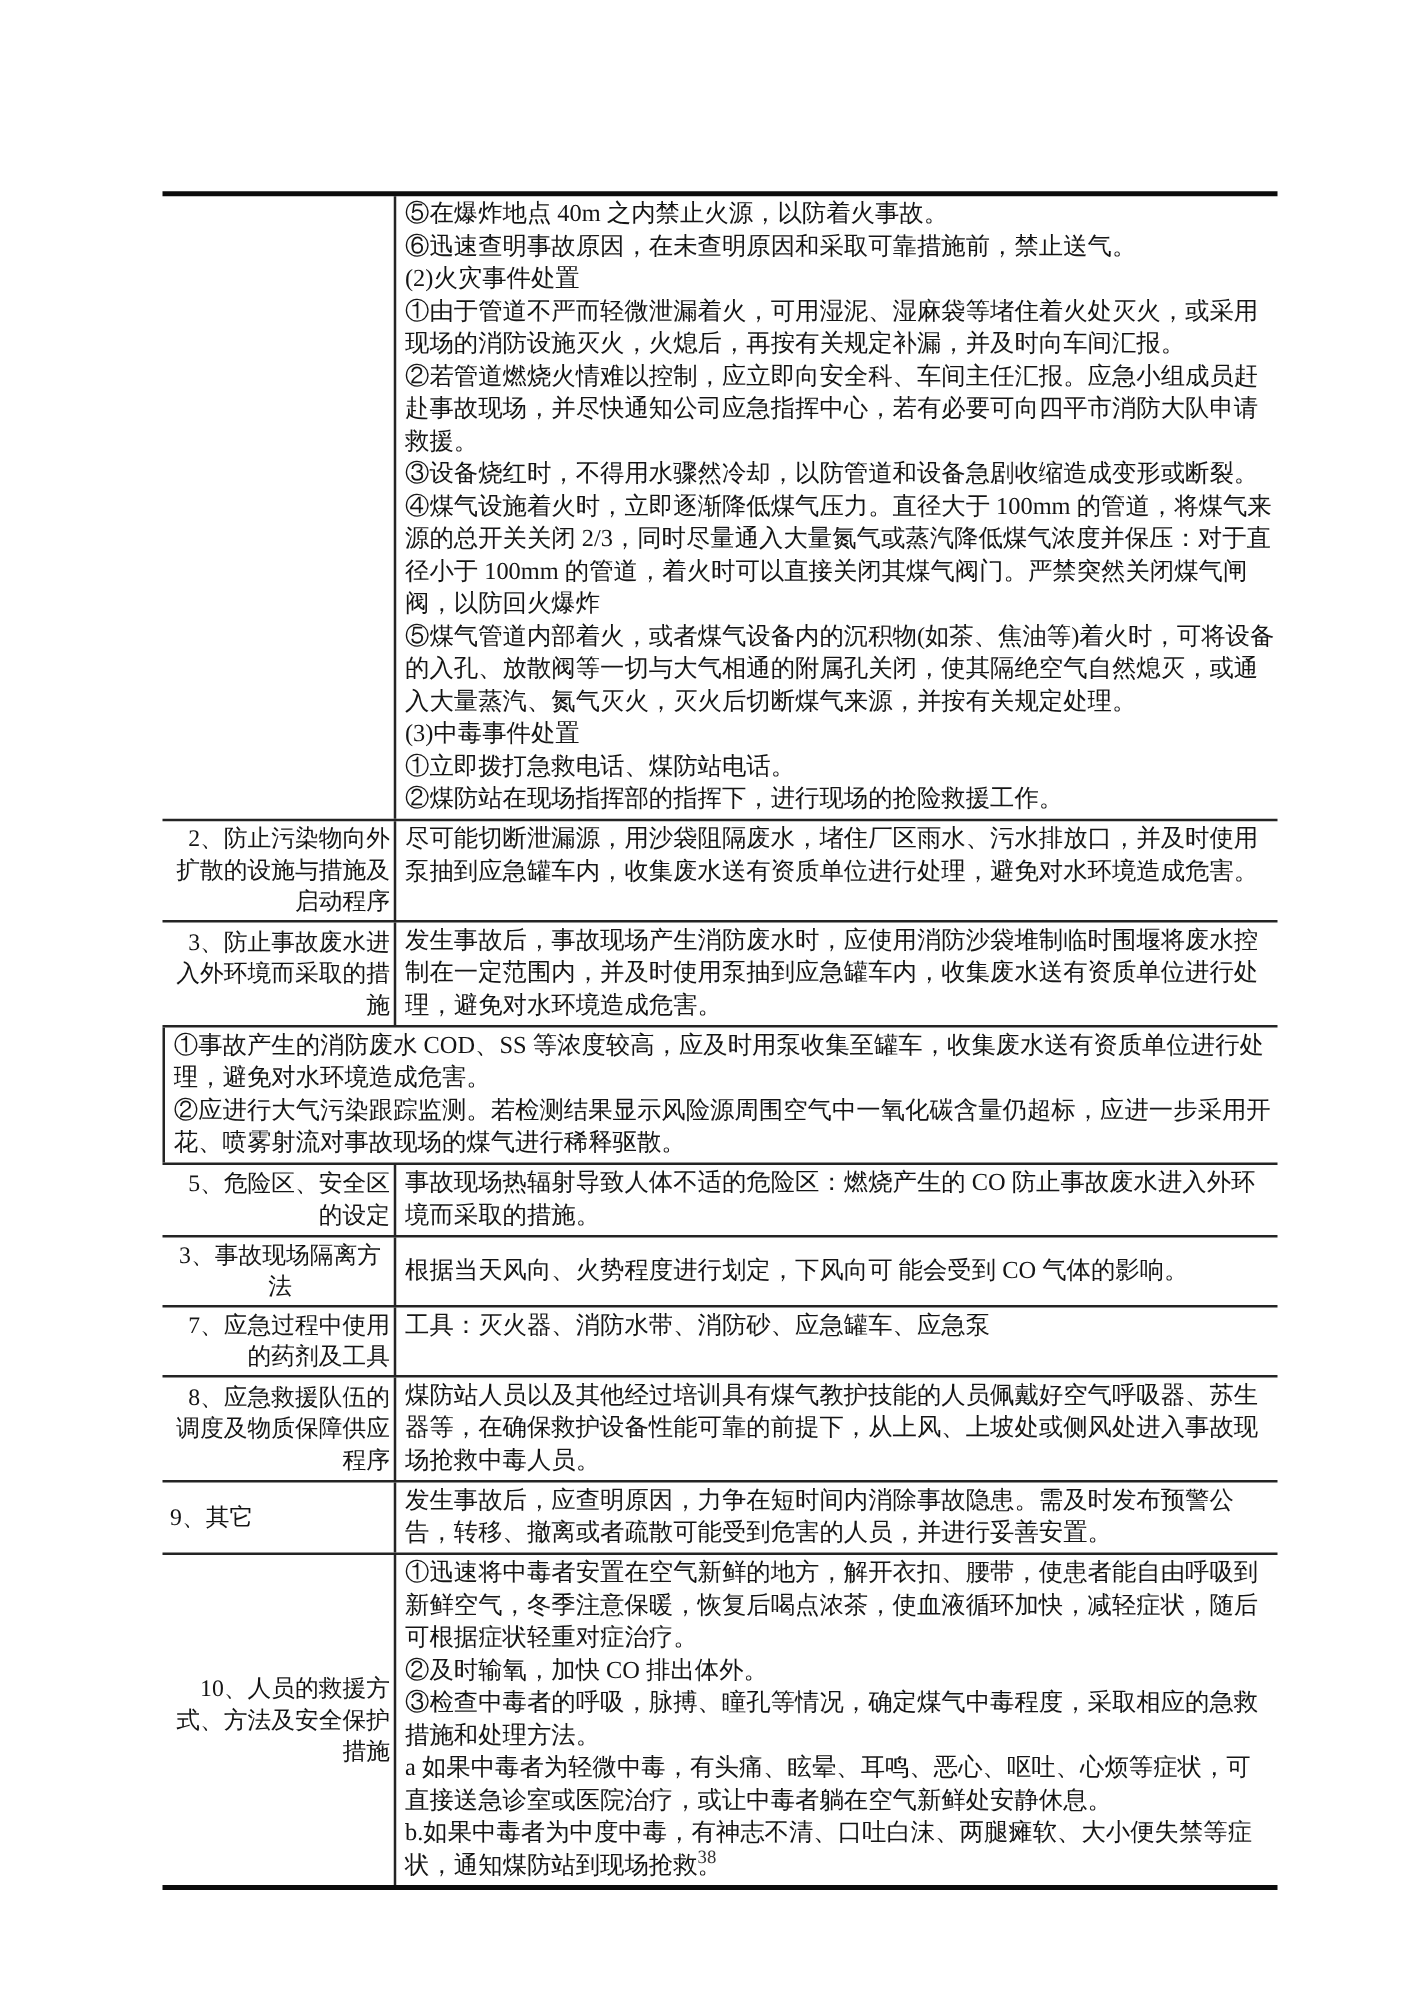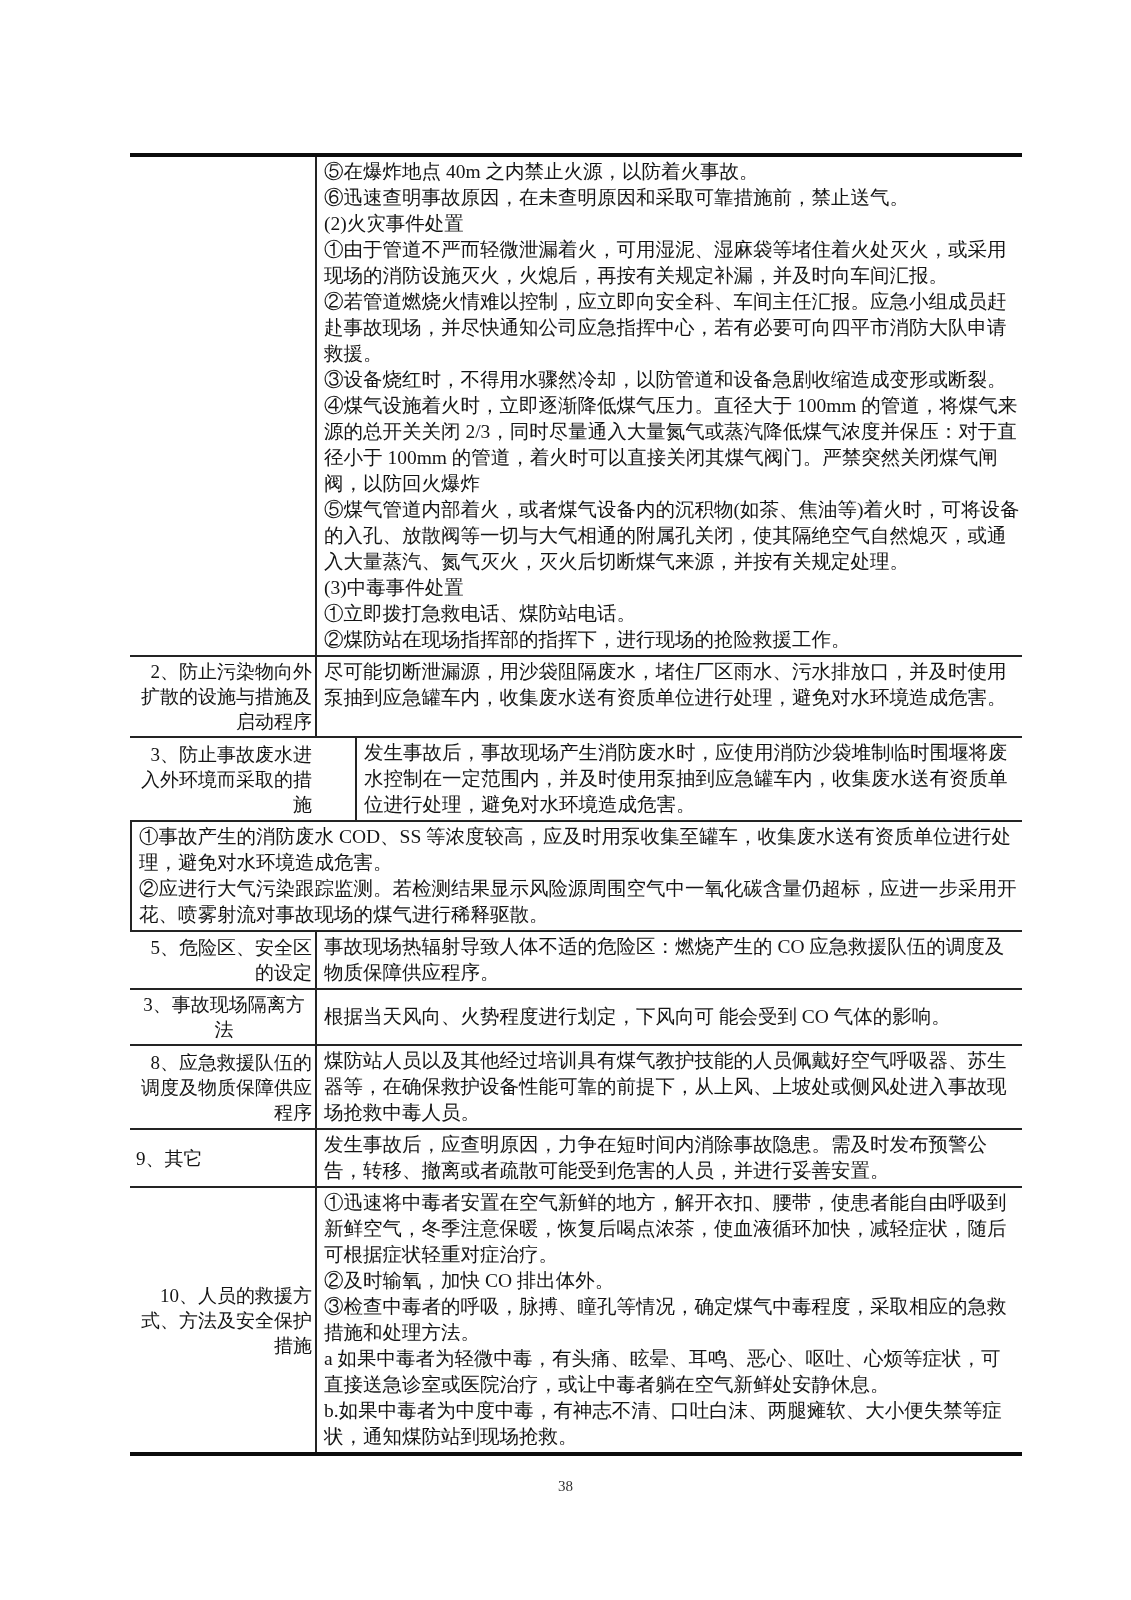--- a/index.html
+++ b/index.html
@@ -71,40 +71,44 @@
 (3)中毒事件处置
 ①立即拨打急救电话、煤防站电话。
 ②煤防站在现场指挥部的指挥下，进行现场的抢险救援工作。</div>
     </div>
 
     <div class="trow" style="min-height:73px;">
       <div class="cell label">2、防止污染物向外扩散的设施与措施及启动程序</div>
       <div class="cell content">尽可能切断泄漏源，用沙袋阻隔废水，堵住厂区雨水、污水排放口，并及时使用泵抽到应急罐车内，收集废水送有资质单位进行处理，避免对水环境造成危害。</div>
     </div>
 
-    <div class="trow" style="min-height:73px;gap:40px;">
+    <div class="trow" style="min-height:73px;">
       <div class="cell label">3、防止事故废水进入外环境而采取的措施</div>
       <div class="cell content">发生事故后，事故现场产生消防废水时，应使用消防沙袋堆制临时围堰将废水控制在一定范围内，并及时使用泵抽到应急罐车内，收集废水送有资质单位进行处理，避免对水环境造成危害。</div>
     </div>
 
     <div class="trow" style="min-height:105px;">
       <div class="cell content">①事故产生的消防废水 COD、SS 等浓度较高，应及时用泵收集至罐车，收集废水送有资质单位进行处理，避免对水环境造成危害。
 ②应进行大气污染跟踪监测。若检测结果显示风险源周围空气中一氧化碳含量仍超标，应进一步采用开花、喷雾射流对事故现场的煤气进行稀释驱散。</div>
     </div>
 
     <div class="trow" style="min-height:54px;">
       <div class="cell label">5、危险区、安全区的设定</div>
-      <div class="cell content">事故现场热辐射导致人体不适的危险区：燃烧产生的 CO 应急救援队伍的调度及物质保障供应程序。</div>
+      <div class="cell content">事故现场热辐射导致人体不适的危险区：燃烧产生的 CO 防止事故废水进入外环境而采取的措施。</div>
     </div>
 
     <div class="trow" style="min-height:52px;">
       <div class="cell label center-text">3、事故现场隔离方法</div>
       <div class="cell content vcenter">根据当天风向、火势程度进行划定，下风向可 能会受到 CO 气体的影响。</div>
     </div>
 
+    <div class="trow" style="min-height:53px;">
+      <div class="cell label">7、应急过程中使用的药剂及工具</div>
+      <div class="cell content">工具：灭火器、消防水带、消防砂、应急罐车、应急泵</div>
+    </div>
 
     <div class="trow" style="min-height:82px;">
       <div class="cell label">8、应急救援队伍的调度及物质保障供应程序</div>
       <div class="cell content">煤防站人员以及其他经过培训具有煤气教护技能的人员佩戴好空气呼吸器、苏生器等，在确保救护设备性能可靠的前提下，从上风、上坡处或侧风处进入事故现场抢救中毒人员。</div>
     </div>
 
     <div class="trow" style="min-height:49px;">
       <div class="cell label">9、其它</div>
       <div class="cell content">发生事故后，应查明原因，力争在短时间内消除事故隐患。需及时发布预警公告，转移、撤离或者疏散可能受到危害的人员，并进行妥善安置。</div>
     </div>

